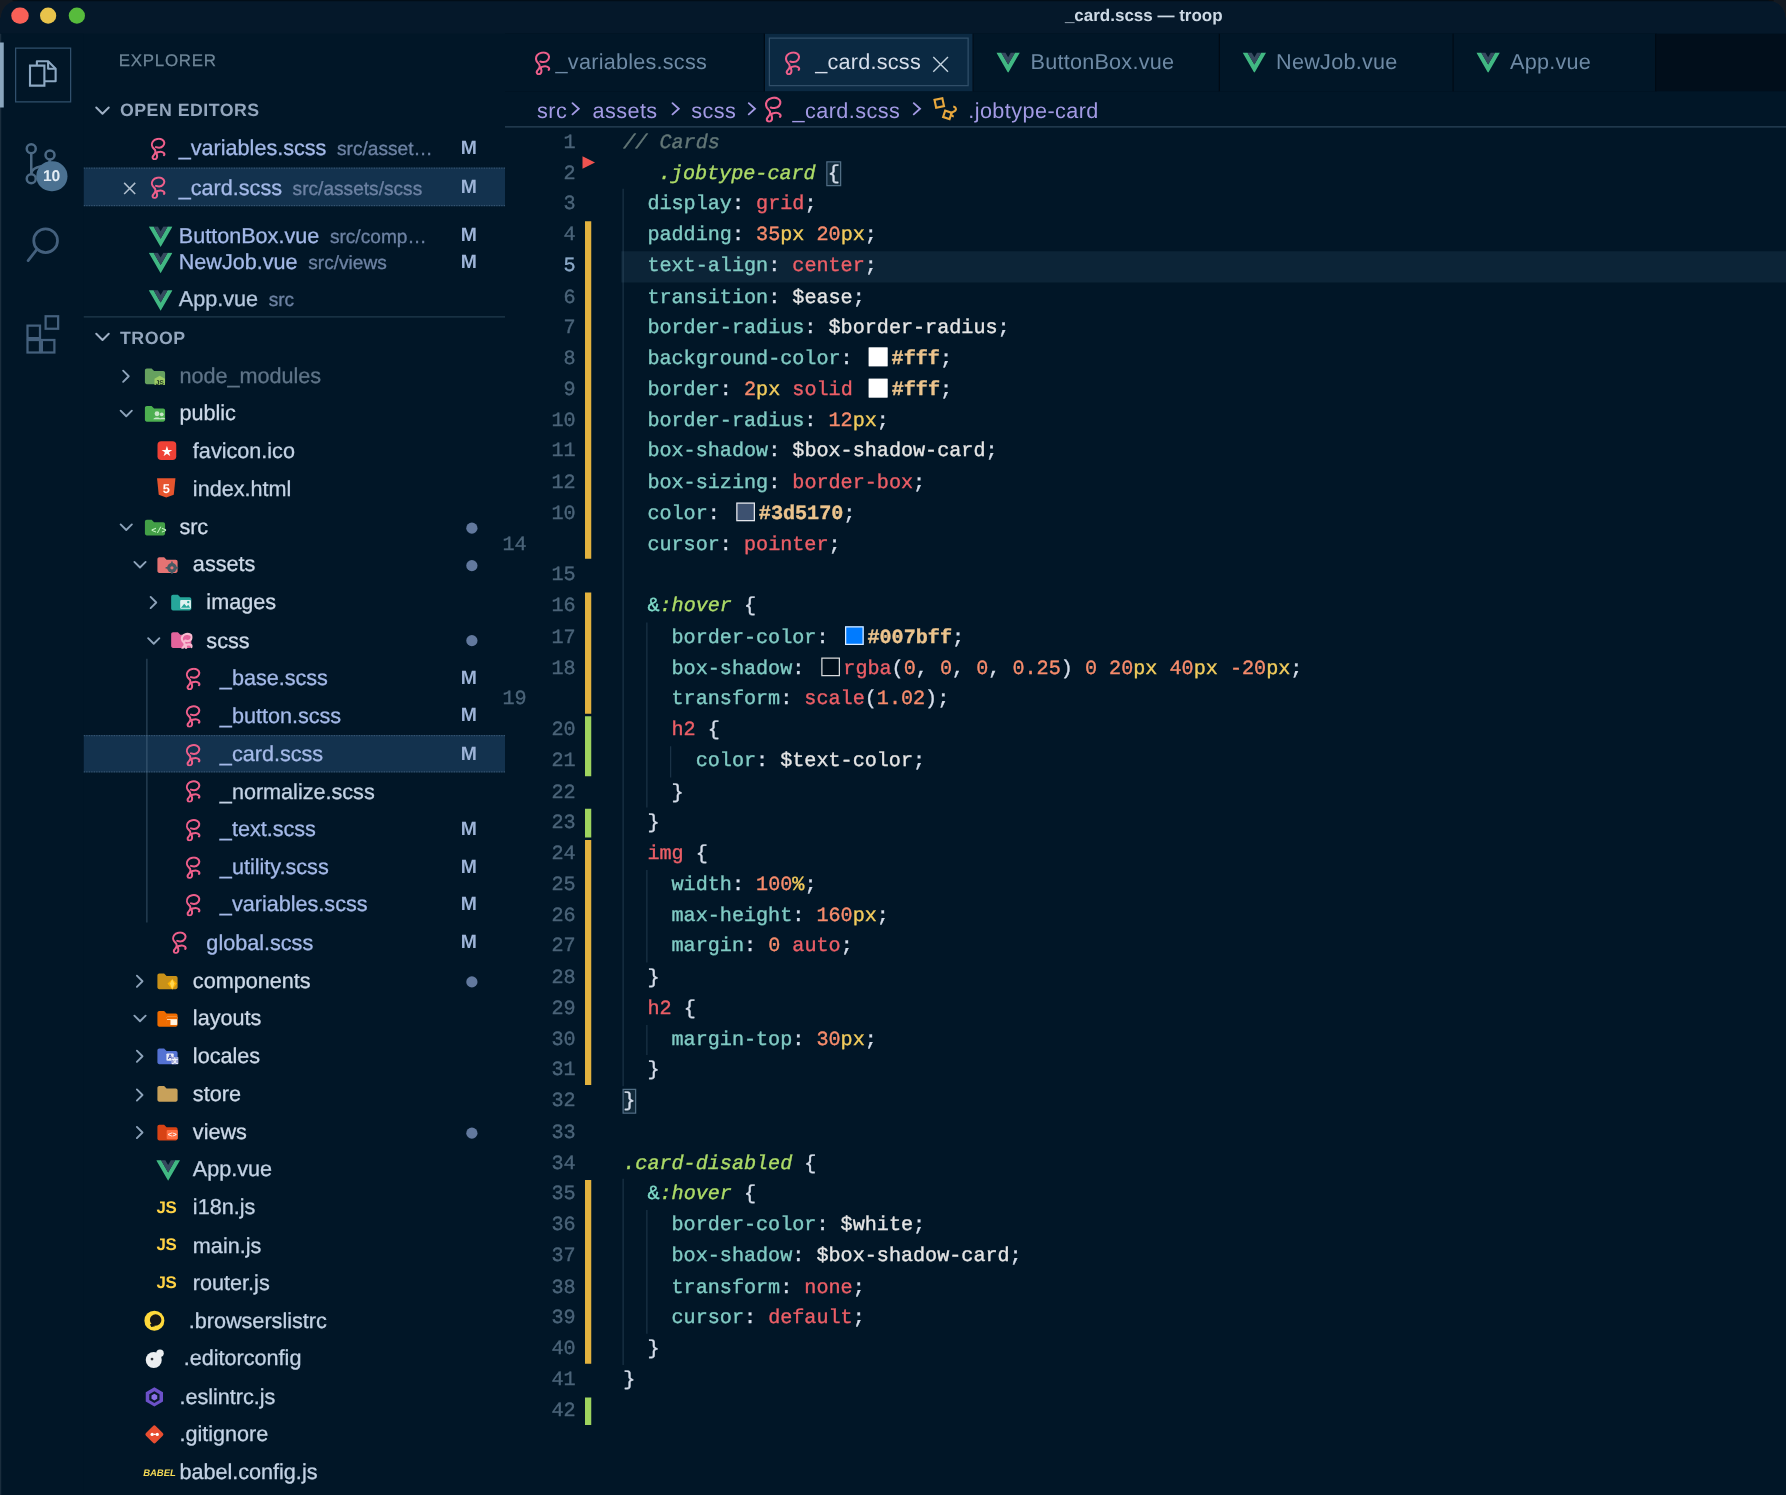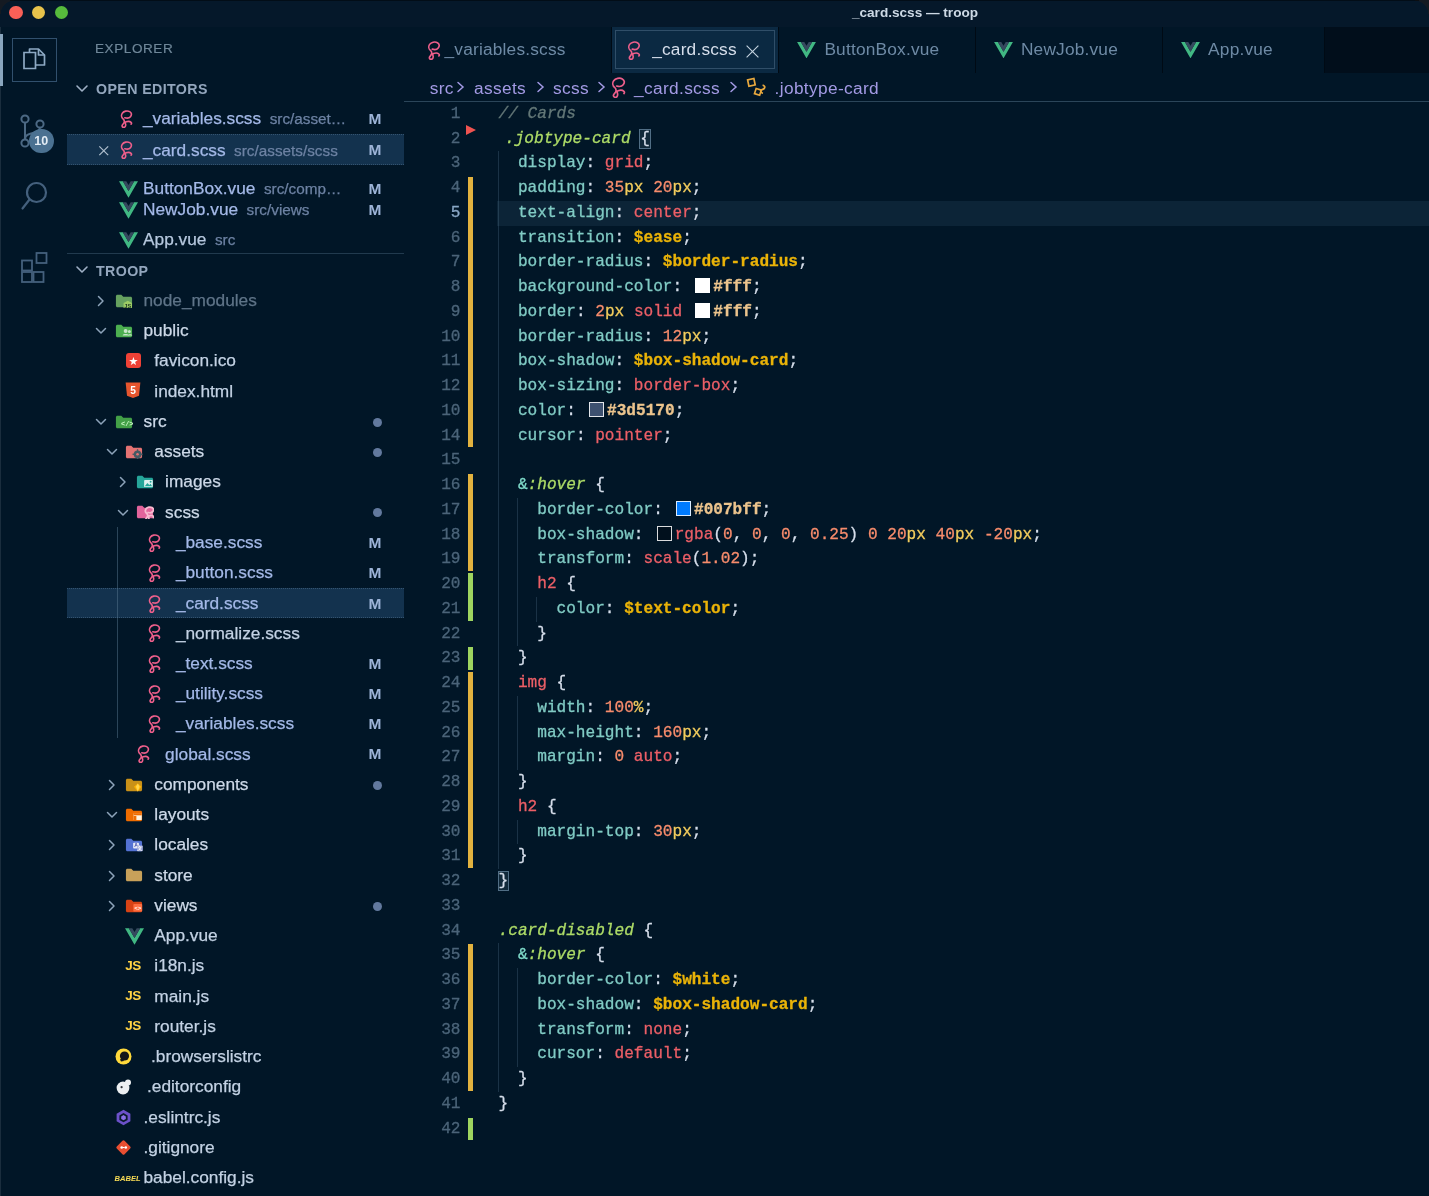--- a/index.html
+++ b/index.html
@@ -1,20 +1,20 @@
 <!DOCTYPE html>
 <html><head><meta charset="utf-8"><style>
 html,body{margin:0;padding:0;width:1429px;height:1196px;background:#011627;overflow:hidden;}
 *{box-sizing:border-box;}
 body{font-family:"Liberation Sans",sans-serif;-webkit-font-smoothing:antialiased;}
 .abs{position:absolute;}
 .code{font-family:"Liberation Mono",monospace;font-size:16.1px;line-height:24.75px;white-space:pre;-webkit-text-stroke:0.3px;}
 .cm{color:#637777;font-style:italic;}
 .sg{color:#addb67;font-style:italic;}
-.vr{color:#eab308;font-weight:bold;}
+.vr{color:#e5e5e5;}
 .pr{color:#80cbc4;}
 .pu{color:#d6deeb;}
 .vl{color:#ec5f67;}
 .nm{color:#f78c6c;}
 .un{color:#f2cc5d;}
 .hx{color:#ecc48d;font-weight:bold;}
 .am{color:#7fdbca;}
 .sw{display:inline-block;width:15px;height:15px;margin:0 3px -2px 3.5px;border:1px solid rgba(255,255,255,0.85);}
 .mb{outline:1px solid rgba(95,126,151,0.85);background:rgba(95,126,151,0.18);}
 .lbl{font-size:17.3px;color:#d6deeb;-webkit-text-stroke:0.25px;}
@@ -450,26 +450,26 @@
 <div class="abs code" style="left:402px;top:176.05px;width:58.5px;text-align:right;color:#4b6479">4</div>
 <div class="abs code" style="left:402px;top:200.8px;width:58.5px;text-align:right;color:#8aa8c7">5</div>
 <div class="abs code" style="left:402px;top:225.55px;width:58.5px;text-align:right;color:#4b6479">6</div>
 <div class="abs code" style="left:402px;top:250.3px;width:58.5px;text-align:right;color:#4b6479">7</div>
 <div class="abs code" style="left:402px;top:275.05px;width:58.5px;text-align:right;color:#4b6479">8</div>
 <div class="abs code" style="left:402px;top:299.8px;width:58.5px;text-align:right;color:#4b6479">9</div>
 <div class="abs code" style="left:402px;top:324.55px;width:58.5px;text-align:right;color:#4b6479">10</div>
 <div class="abs code" style="left:402px;top:349.3px;width:58.5px;text-align:right;color:#4b6479">11</div>
 <div class="abs code" style="left:402px;top:374.05px;width:58.5px;text-align:right;color:#4b6479">12</div>
 <div class="abs code" style="left:402px;top:398.8px;width:58.5px;text-align:right;color:#4b6479">10</div>
-<div class="abs code" style="left:402px;top:423.55px;width:58.5px;text-align:right;color:#4b6479">14</div>
+<div class="abs code" style="left:402px;top:423.55px;width:58.5px;text-align:left;color:#4b6479">14</div>
 <div class="abs code" style="left:402px;top:448.3px;width:58.5px;text-align:right;color:#4b6479">15</div>
 <div class="abs code" style="left:402px;top:473.05px;width:58.5px;text-align:right;color:#4b6479">16</div>
 <div class="abs code" style="left:402px;top:497.8px;width:58.5px;text-align:right;color:#4b6479">17</div>
 <div class="abs code" style="left:402px;top:522.55px;width:58.5px;text-align:right;color:#4b6479">18</div>
-<div class="abs code" style="left:402px;top:547.3px;width:58.5px;text-align:right;color:#4b6479">19</div>
+<div class="abs code" style="left:402px;top:547.3px;width:58.5px;text-align:left;color:#4b6479">19</div>
 <div class="abs code" style="left:402px;top:572.05px;width:58.5px;text-align:right;color:#4b6479">20</div>
 <div class="abs code" style="left:402px;top:596.8px;width:58.5px;text-align:right;color:#4b6479">21</div>
 <div class="abs code" style="left:402px;top:621.55px;width:58.5px;text-align:right;color:#4b6479">22</div>
 <div class="abs code" style="left:402px;top:646.3px;width:58.5px;text-align:right;color:#4b6479">23</div>
 <div class="abs code" style="left:402px;top:671.05px;width:58.5px;text-align:right;color:#4b6479">24</div>
 <div class="abs code" style="left:402px;top:695.8px;width:58.5px;text-align:right;color:#4b6479">25</div>
 <div class="abs code" style="left:402px;top:720.55px;width:58.5px;text-align:right;color:#4b6479">26</div>
 <div class="abs code" style="left:402px;top:745.3px;width:58.5px;text-align:right;color:#4b6479">27</div>
 <div class="abs code" style="left:402px;top:770.05px;width:58.5px;text-align:right;color:#4b6479">28</div>
 <div class="abs code" style="left:402px;top:794.8px;width:58.5px;text-align:right;color:#4b6479">29</div>
@@ -480,21 +480,21 @@
 <div class="abs code" style="left:402px;top:918.55px;width:58.5px;text-align:right;color:#4b6479">34</div>
 <div class="abs code" style="left:402px;top:943.3px;width:58.5px;text-align:right;color:#4b6479">35</div>
 <div class="abs code" style="left:402px;top:968.05px;width:58.5px;text-align:right;color:#4b6479">36</div>
 <div class="abs code" style="left:402px;top:992.8px;width:58.5px;text-align:right;color:#4b6479">37</div>
 <div class="abs code" style="left:402px;top:1017.55px;width:58.5px;text-align:right;color:#4b6479">38</div>
 <div class="abs code" style="left:402px;top:1042.3px;width:58.5px;text-align:right;color:#4b6479">39</div>
 <div class="abs code" style="left:402px;top:1067.05px;width:58.5px;text-align:right;color:#4b6479">40</div>
 <div class="abs code" style="left:402px;top:1091.8px;width:58.5px;text-align:right;color:#4b6479">41</div>
 <div class="abs code" style="left:402px;top:1116.55px;width:58.5px;text-align:right;color:#4b6479">42</div>
 <div class="abs code" style="left:498.6px;top:101.8px"><span class="cm">// Cards</span></div>
-<div class="abs code" style="left:505px;top:126.55px"><span class="sg">.jobtype-card</span><span class="pu"> </span><span class="pu mb">{</span></div>
+<div class="abs code" style="left:527px;top:126.55px"><span class="sg">.jobtype-card</span><span class="pu"> </span><span class="pu mb">{</span></div>
 <div class="abs code" style="left:498.6px;top:151.3px"><span class="pu">  </span><span class="pr">display</span><span class="pu">: </span><span class="vl">grid</span><span class="pu">;</span></div>
 <div class="abs code" style="left:498.6px;top:176.05px"><span class="pu">  </span><span class="pr">padding</span><span class="pu">: </span><span class="nm">35</span><span class="un">px</span><span class="pu"> </span><span class="nm">20</span><span class="un">px</span><span class="pu">;</span></div>
 <div class="abs code" style="left:498.6px;top:200.8px"><span class="pu">  </span><span class="pr">text-align</span><span class="pu">: </span><span class="vl">center</span><span class="pu">;</span></div>
 <div class="abs code" style="left:498.6px;top:225.55px"><span class="pu">  </span><span class="pr">transition</span><span class="pu">: </span><span class="vr">$ease</span><span class="pu">;</span></div>
 <div class="abs code" style="left:498.6px;top:250.3px"><span class="pu">  </span><span class="pr">border-radius</span><span class="pu">: </span><span class="vr">$border-radius</span><span class="pu">;</span></div>
 <div class="abs code" style="left:498.6px;top:275.05px"><span class="pu">  </span><span class="pr">background-color</span><span class="pu">: </span><span class="sw" style="background:#fff"></span><span class="hx">#fff</span><span class="pu">;</span></div>
 <div class="abs code" style="left:498.6px;top:299.8px"><span class="pu">  </span><span class="pr">border</span><span class="pu">: </span><span class="nm">2</span><span class="un">px</span><span class="pu"> </span><span class="vl">solid</span><span class="pu"> </span><span class="sw" style="background:#fff"></span><span class="hx">#fff</span><span class="pu">;</span></div>
 <div class="abs code" style="left:498.6px;top:324.55px"><span class="pu">  </span><span class="pr">border-radius</span><span class="pu">: </span><span class="nm">12</span><span class="un">px</span><span class="pu">;</span></div>
 <div class="abs code" style="left:498.6px;top:349.3px"><span class="pu">  </span><span class="pr">box-shadow</span><span class="pu">: </span><span class="vr">$box-shadow-card</span><span class="pu">;</span></div>
 <div class="abs code" style="left:498.6px;top:374.05px"><span class="pu">  </span><span class="pr">box-sizing</span><span class="pu">: </span><span class="vl">border-box</span><span class="pu">;</span></div>

